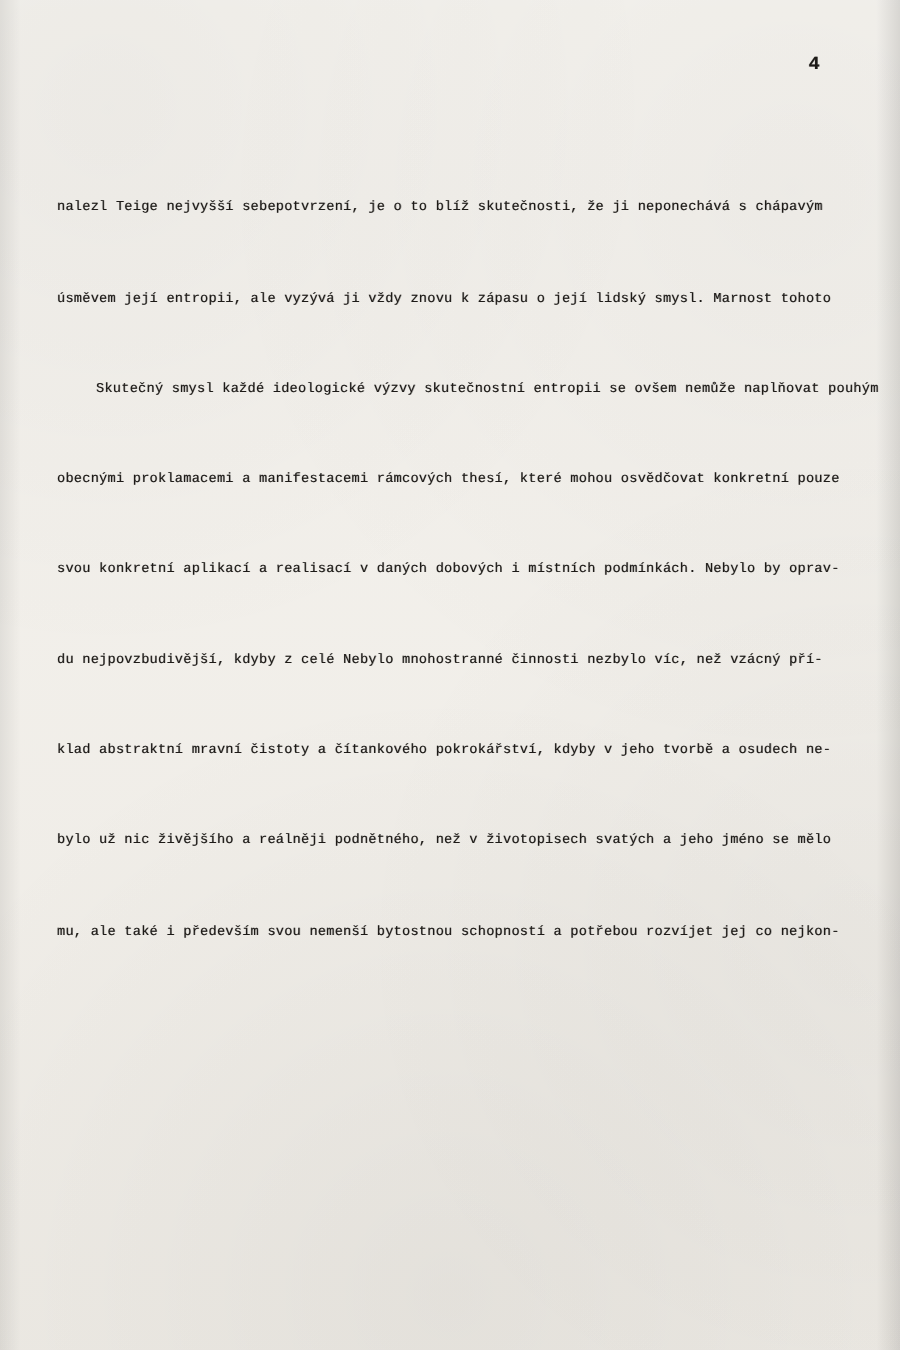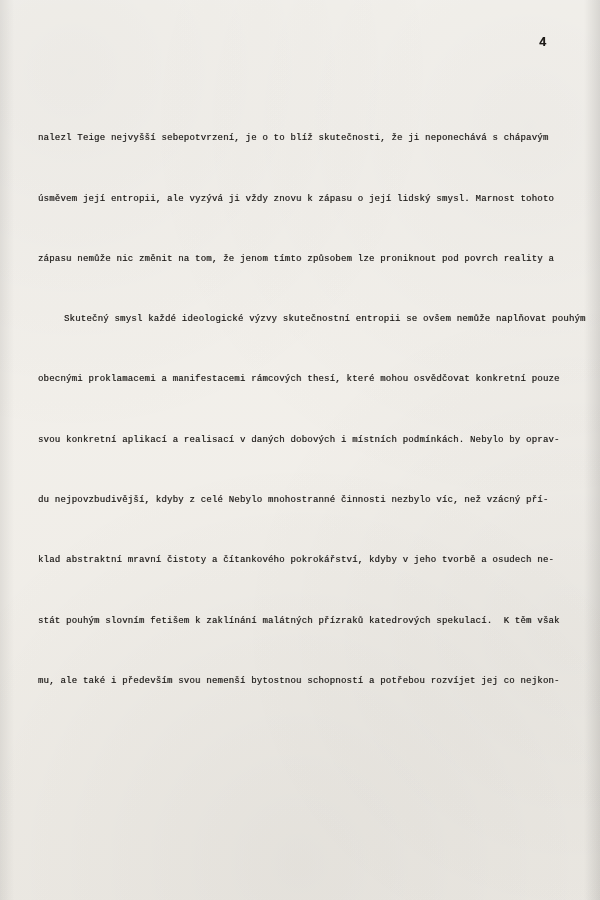--- a/index.html
+++ b/index.html
@@ -80,27 +80,26 @@
 
 <div class="page">
   <div class="paper-grain"></div>
 
   <div class="page-number">4</div>
 
   <div class="body-text">
 
     <span class="line">nalezl Teige nejvyšší sebepotvrzení, je o to blíž skutečnosti, že ji neponechává s chápavým</span>
     <span class="line">úsměvem její entropii, ale vyzývá ji vždy znovu k zápasu o její lidský smysl. Marnost tohoto</span>
-    <span class="line">zápasu nemůže nic změnit na tom, že jenom tímto způsobem lze proniknout pod povrch reality a</span>
     <span class="line indent">Skutečný smysl každé ideologické výzvy skutečnostní entropii se ovšem nemůže naplňovat pouhým</span>
     <span class="line">obecnými proklamacemi a manifestacemi rámcových thesí, které mohou osvědčovat konkretní pouze</span>
     <span class="line">svou konkretní aplikací a realisací v daných dobových i místních podmínkách. Nebylo by oprav-</span>
     <span class="line">du nejpovzbudivější, kdyby z celé Nebylo mnohostranné činnosti nezbylo víc, než vzácný pří-</span>
     <span class="line">klad abstraktní mravní čistoty a čítankového pokrokářství, kdyby v jeho tvorbě a osudech ne-</span>
-    <span class="line">stát pouhým slovním fetišem k zaklínání malátných přízraků katedrových spekulací.  K těm však</span>
+    <span class="line">bylo už nic živějšího a reálněji podnětného, než v životopisech svatých a jeho jméno se mělo</span>
     <span class="line">mu, ale také i především svou nemenší bytostnou schopností a potřebou rozvíjet jej co nejkon-</span>
     
     
 
     
 
     
 
     
     

